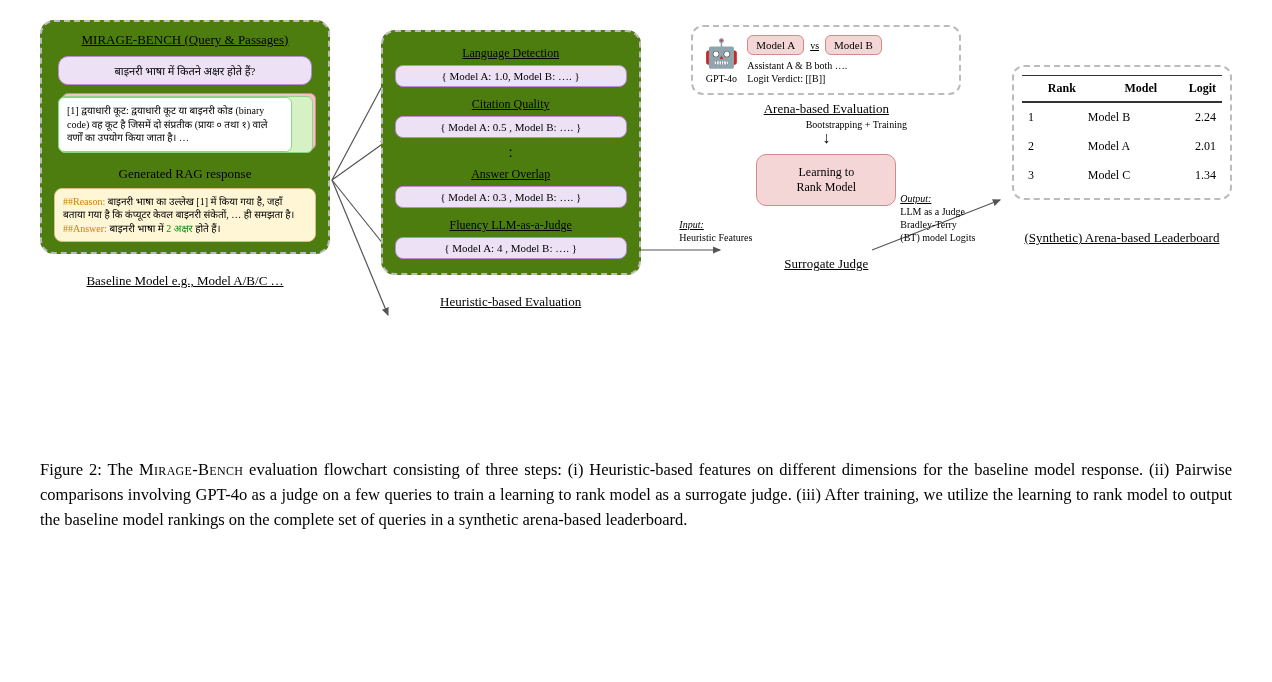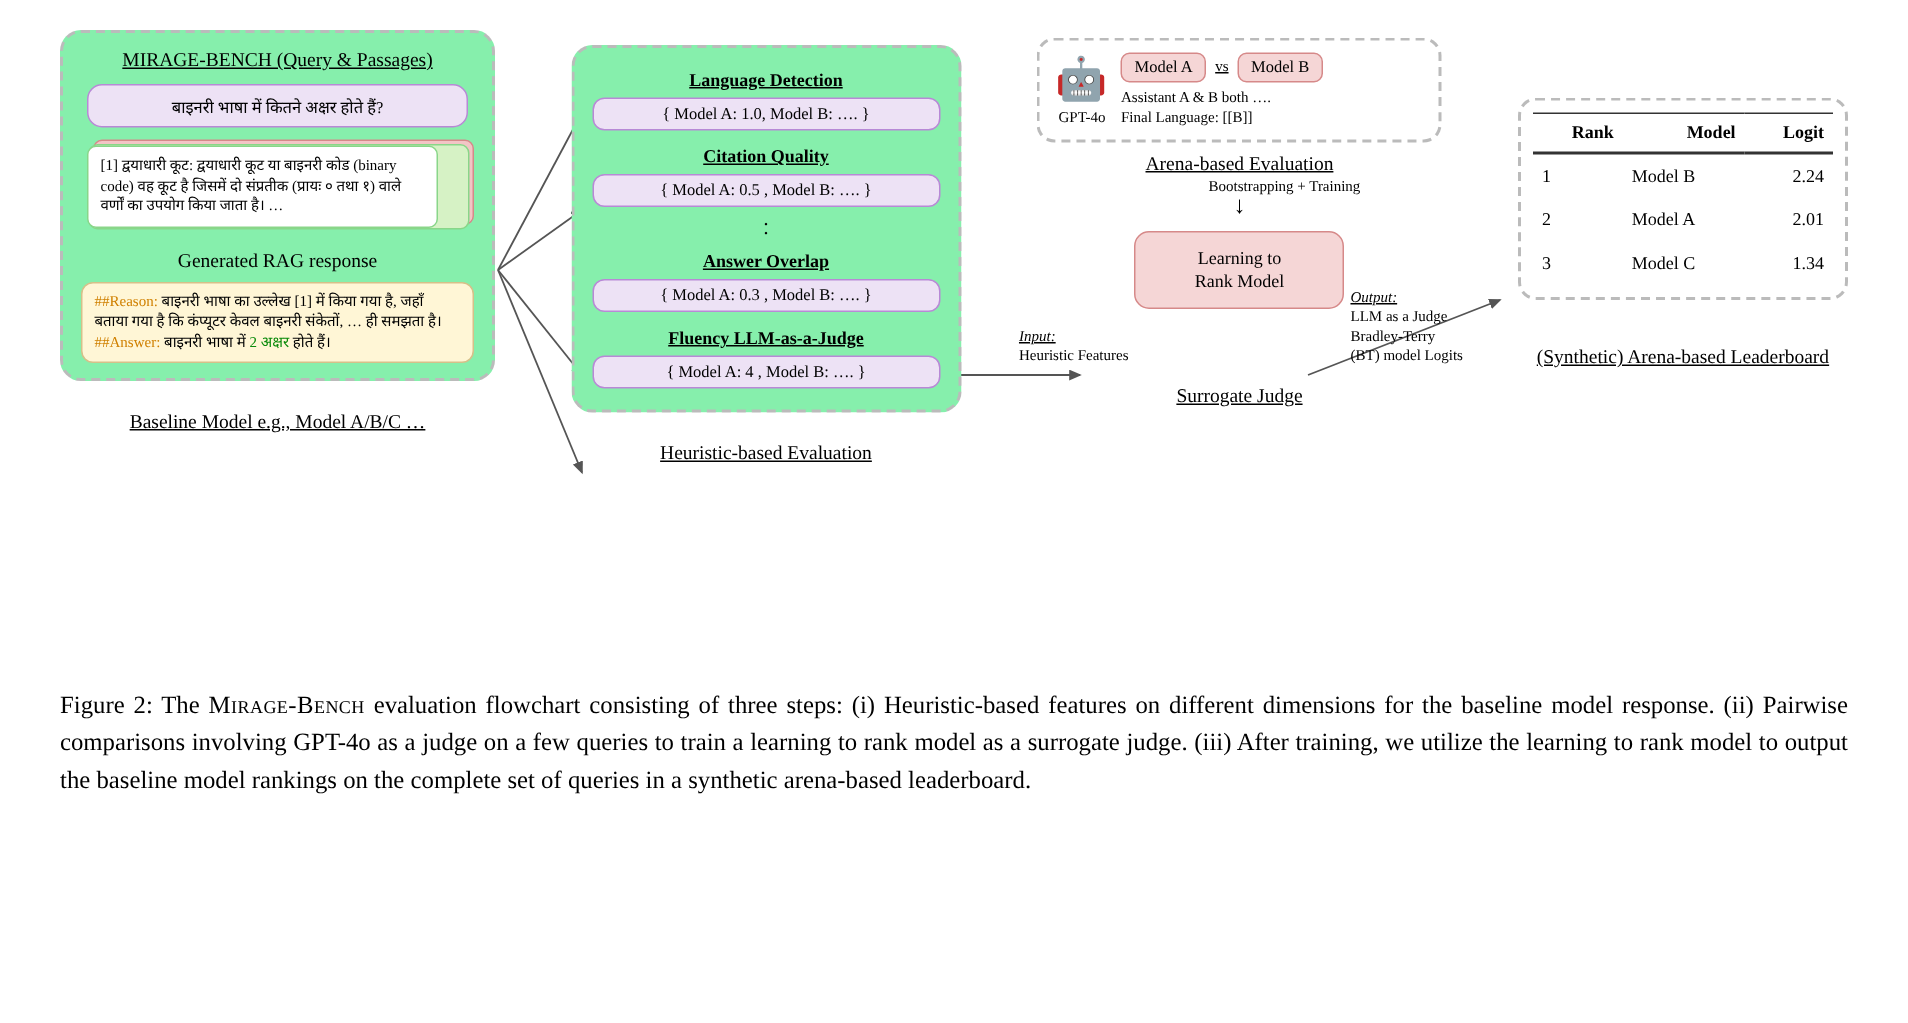--- a/index.html
+++ b/index.html
@@ -20,21 +20,21 @@
   }
   .col {
     position: relative;
   }
   
   .col1 { width: 290px; }
   .dashed-panel {
     border: 2px dashed #bbb;
     border-radius: 14px;
     padding: 10px 12px;
-    background: #86efac;
+    background: #4d7c0f;
   }
   .panel-title {
     font-family: 'Comic Sans MS', cursive;
     font-size: 13px;
     text-align: center;
     text-decoration: underline;
     margin-bottom: 8px;
   }
   .query-box {
     background: #ede2f5;
@@ -93,21 +93,20 @@
   }
   
   .col2 { width: 260px; margin-top: 10px; }
   .col2 .dashed-panel { padding: 14px 12px; }
   .metric-title {
     font-family: 'Comic Sans MS', cursive;
     font-size: 12px;
     text-align: center;
     text-decoration: underline;
     margin-bottom: 4px;
-    font-weight: bold;
   }
   .metric-box {
     background: #ede2f5;
     border: 1.5px solid #b889d6;
     border-radius: 8px;
     padding: 4px 8px;
     font-size: 11px;
     text-align: center;
     margin-bottom: 10px;
     font-family: 'Comic Sans MS', cursive;
@@ -308,21 +307,21 @@
         <div class="robot">🤖</div>
         <div class="gpt-label">GPT-4o</div>
       </div>
       <div style="flex:1">
         <div style="margin-bottom:4px">
           <span class="model-pill">Model A</span>
           <span class="vs-text">vs</span>
           <span class="model-pill">Model B</span>
         </div>
         <div class="verdict-box">Assistant A &amp; B both ….</div>
-        <div class="verdict-box">Final Language: [[B]]</div>
+        <div class="verdict-box">Logit Verdict: [[B]]</div>
       </div>
     </div>
     <div class="arena-label">Arena-based Evaluation</div>
     <div class="boot-label" style="position:relative; left:30px;">Bootstrapping + Training</div>
     <div class="arrow-down-small">↓</div>
     <div class="ltr-box">Learning to Rank Model</div>
 
     <div class="input-label">
       <span style="font-style:italic">Input:</span>
       <span style="text-decoration:none">Heuristic Features</span>

